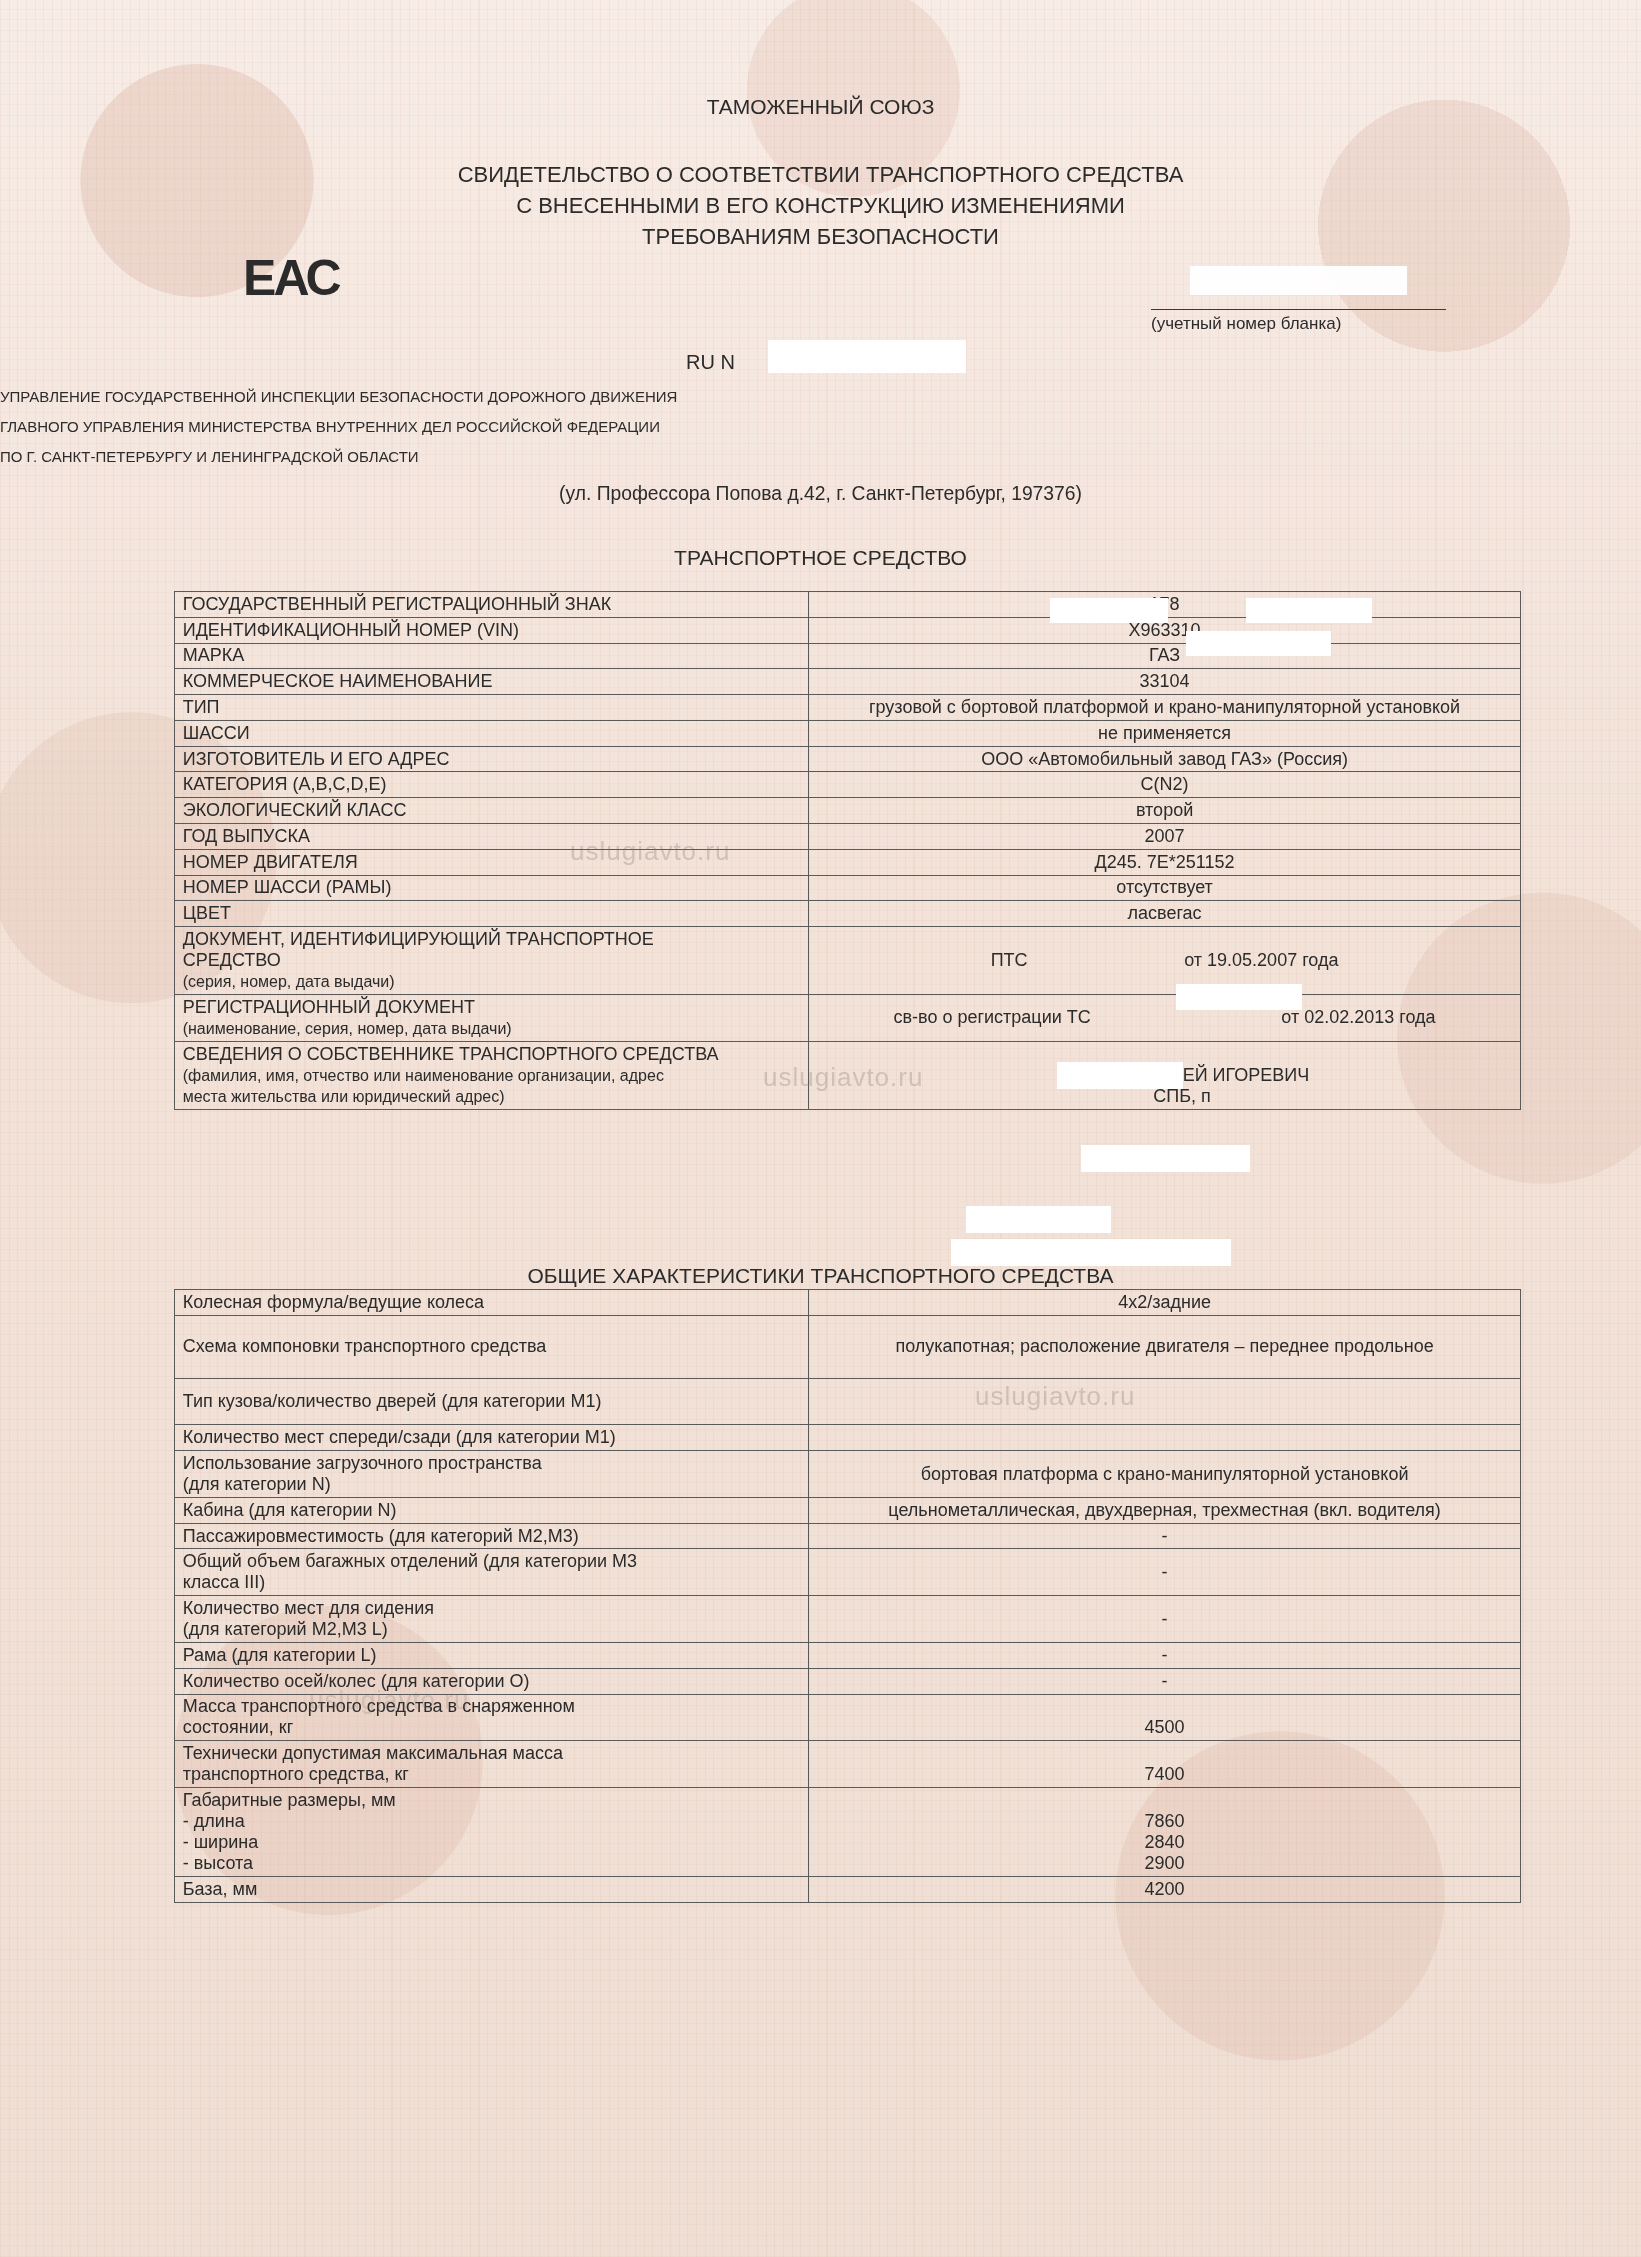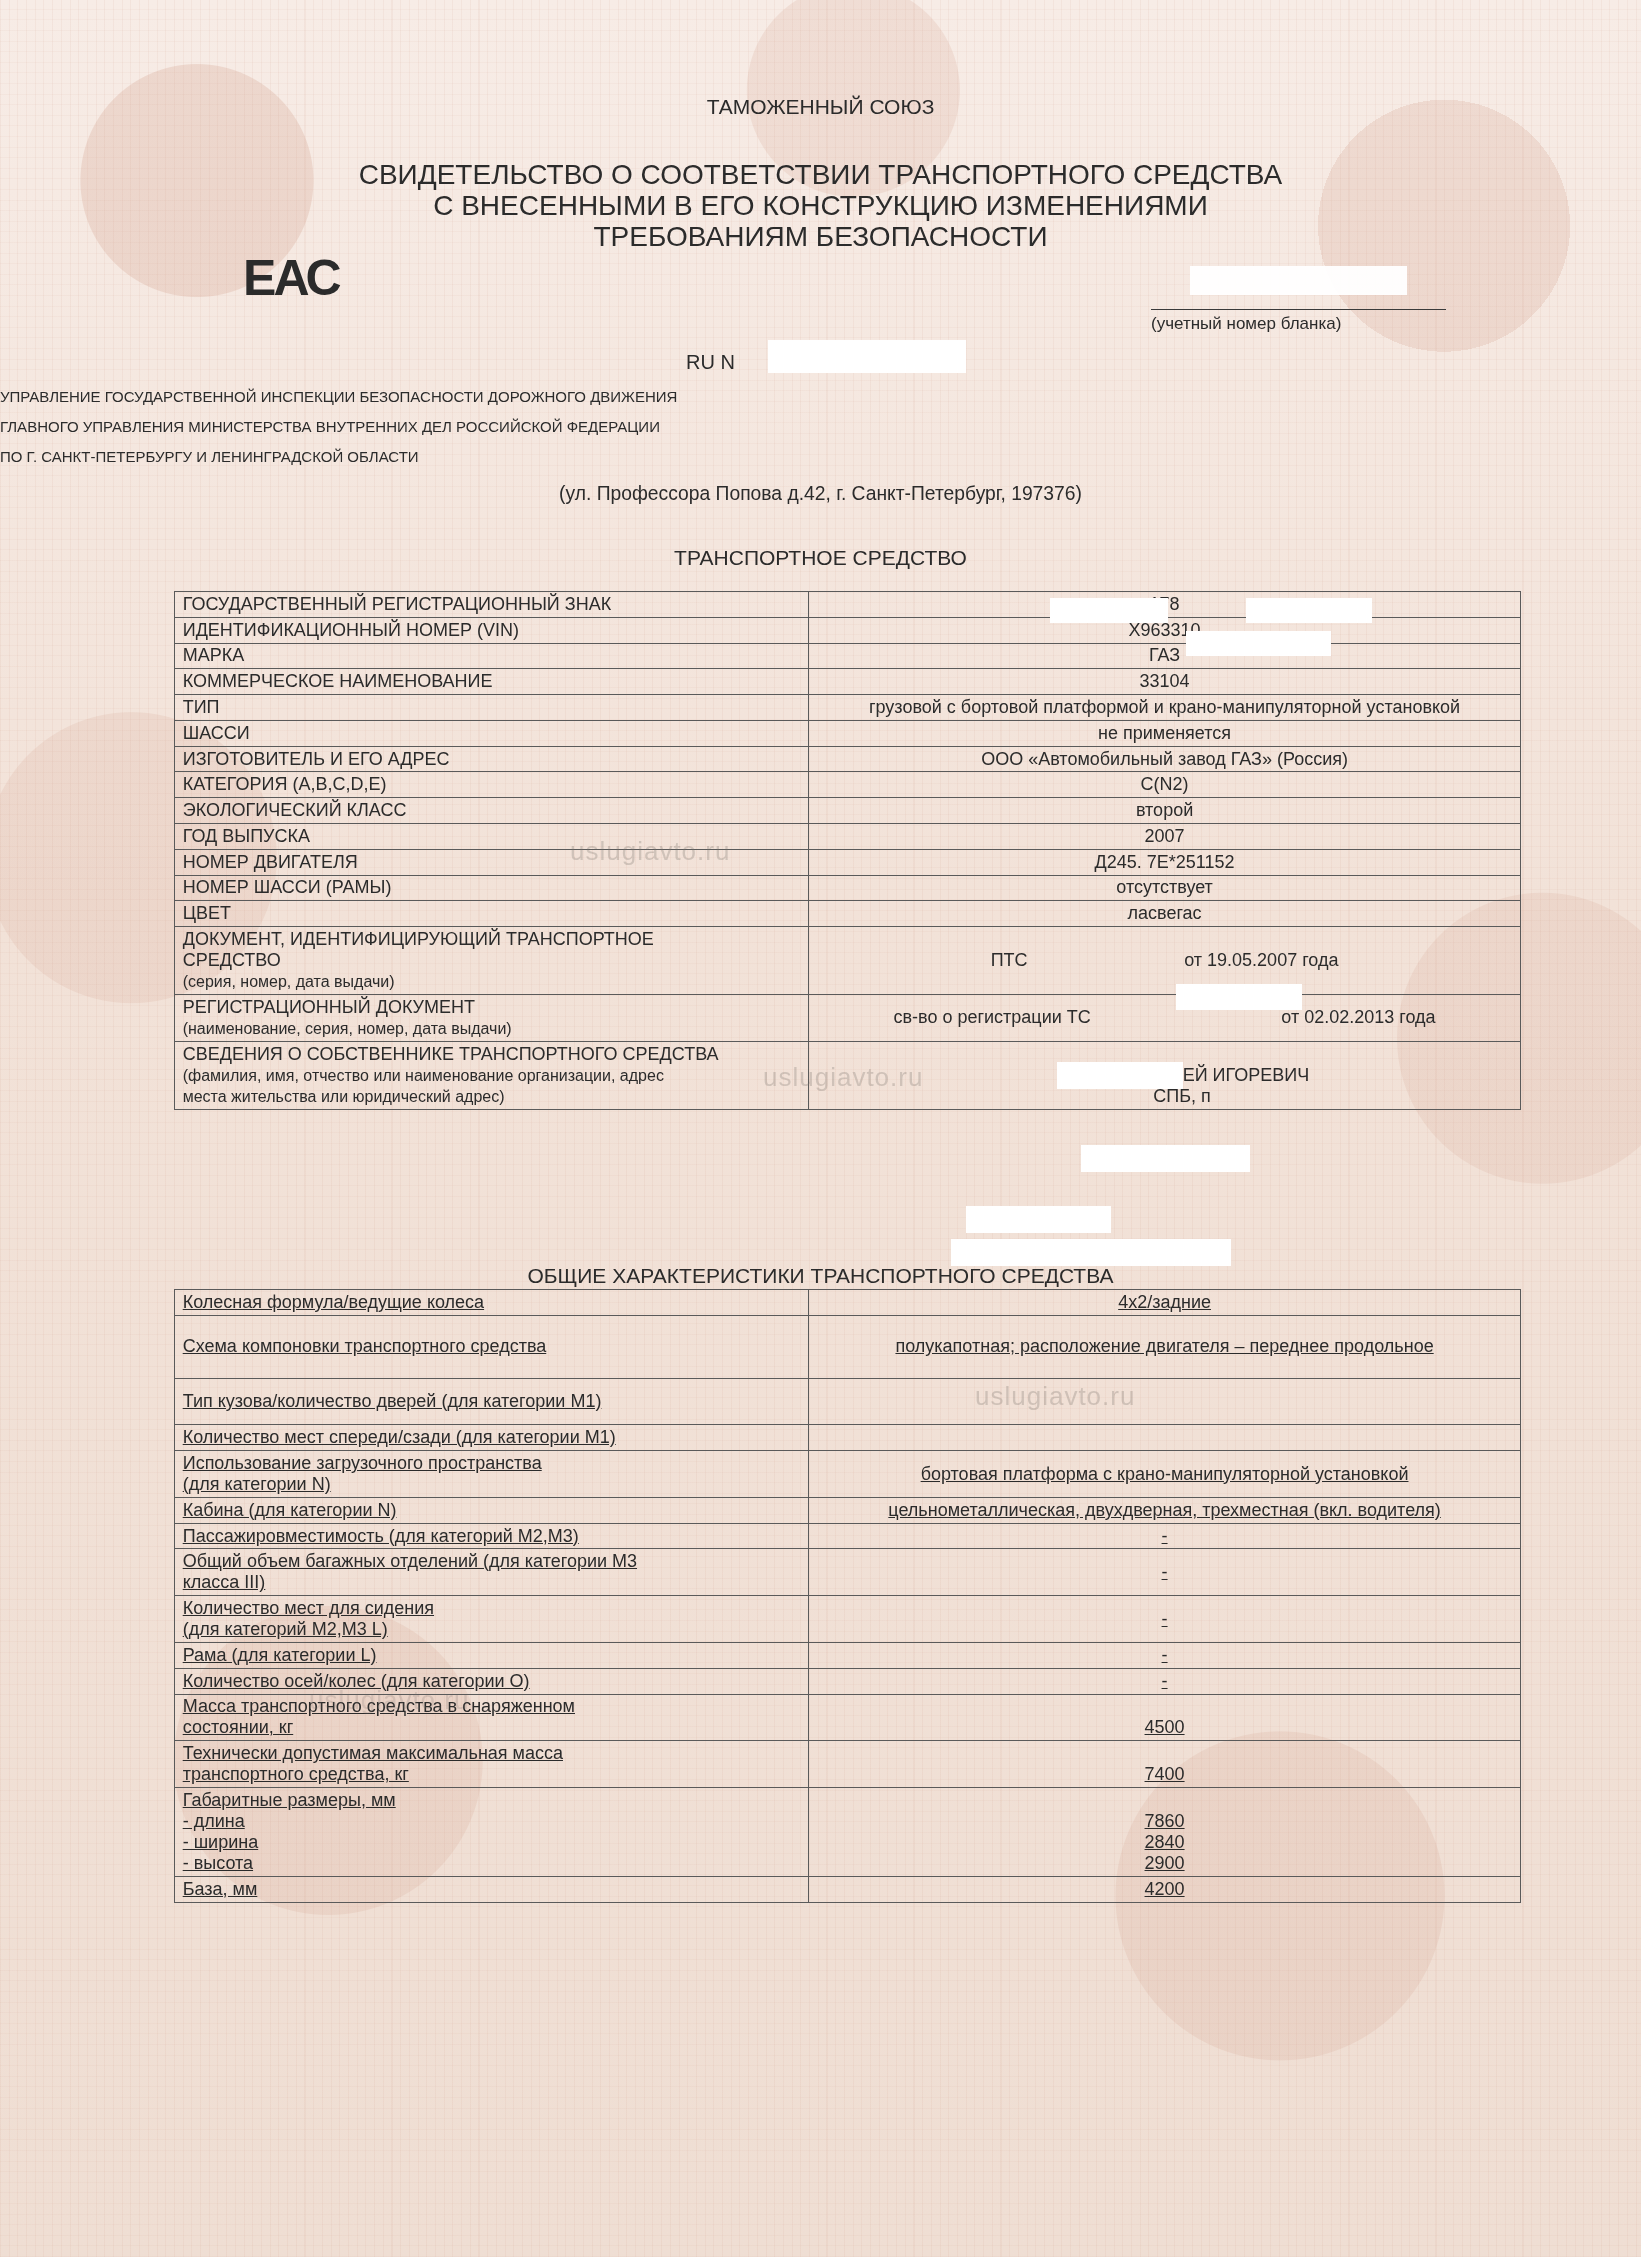--- a/index.html
+++ b/index.html
@@ -50,21 +50,21 @@
     left: 0; right: 0;
     top: 95px;
     font-size: 21px;
     text-align: center;
   }
   .hdr-sub {
     position: absolute;
     left: 0; right: 0;
     top: 159px;
     text-align: center;
-    font-size: 28px;
+    font-size: 22px;
     line-height: 31px;
   }
   .eac {
     position: absolute;
     left: 243px;
     top: 249px;
     font-size: 50px;
     font-weight: 700;
     letter-spacing: -2.9px;
     color: #2b2b2b;
@@ -150,21 +150,21 @@
     font-size: 18px;
     vertical-align: middle;
     line-height: 21px;
   }
   td.lab { width: 618px; }
   td.val { width: 695px; text-align: center; }
   .sm { font-size: 16px; }
   .val-small { font-size: 17px; }
 
   #tbl-main { left: 174px; top: 591px; width: 1313px; }
-  #tbl-gen  { left: 174px; top: 1289px; width: 1313px; text-decoration: underline; }
+  #tbl-gen  { left: 174px; top: 1289px; width: 1313px; }
 
   
   .mask {
     position: absolute;
     background: #ffffff;
   }
   #mask-reg  { left: 1050px; top: 598px; width: 118px; height: 25px; }
   #mask-reg2 { left: 1246px; top: 598px; width: 126px; height: 25px; }
   #mask-vin  { left: 1186px; top: 631px; width: 145px; height: 25px; }
   #mask-body { left: 1176px; top: 984px; width: 126px; height: 26px; }

